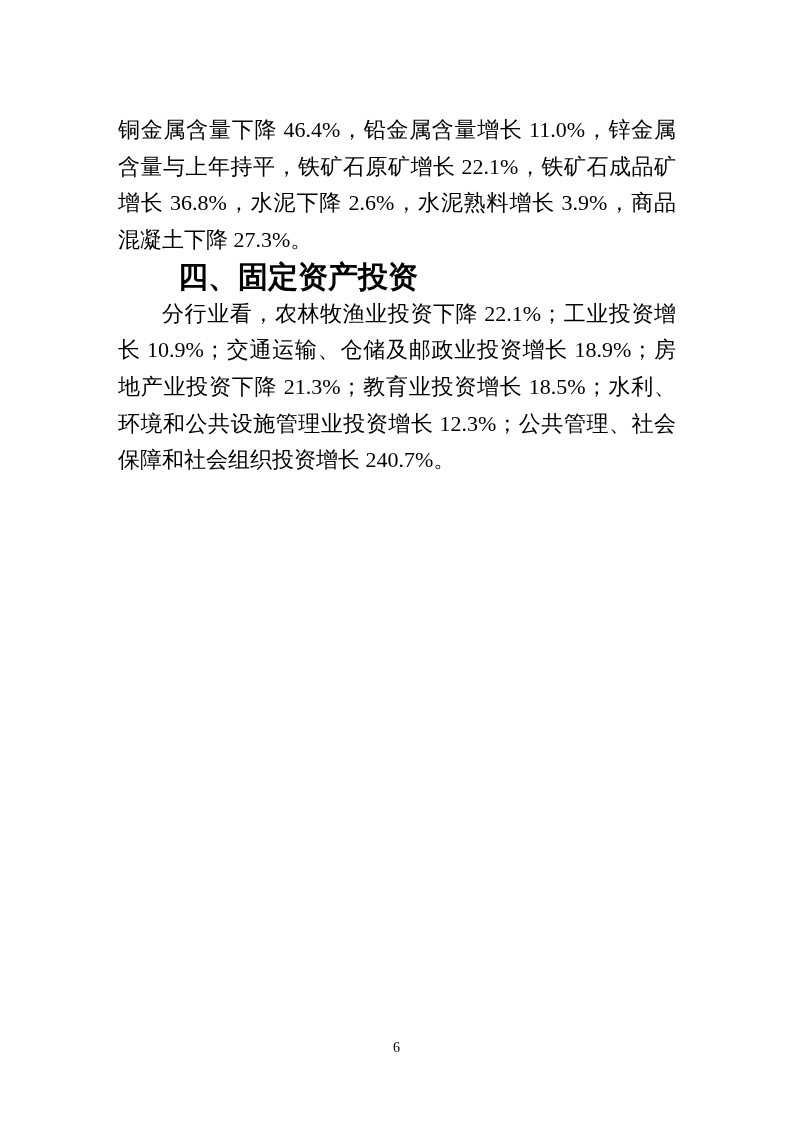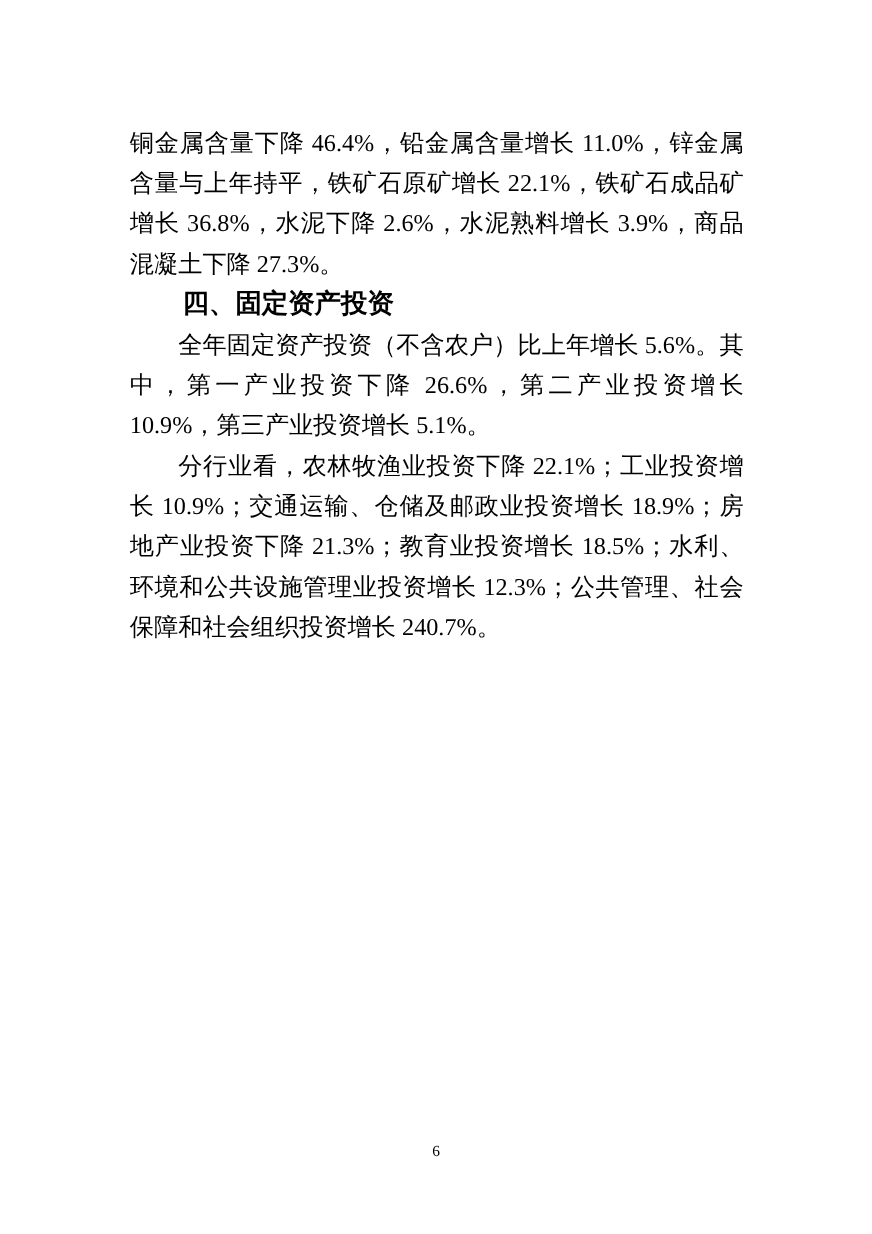--- a/index.html
+++ b/index.html
@@ -28,21 +28,21 @@
   }
   .para {
     margin: 0;
     text-indent: 2em;
   }
   .para.no-indent {
     text-indent: 0;
   }
   .section-heading {
     margin: 0;
-    font-size: 24px;
+    font-size: 30px;
     line-height: 36.7px;
     font-weight: bold;
     text-indent: 2em;
     text-align: left;
     font-family: "Liberation Sans", "DejaVu Sans", sans-serif;
   }
   .page-number {
     position: absolute;
     top: 1038px;
     left: 0;
@@ -54,17 +54,16 @@
     font-family: "Liberation Serif", "DejaVu Serif", serif;
   }
 </style>
 </head>
 <body>
 
 <div class="page">
   <div class="text-block">
     <p class="para no-indent">铜金属含量下降 46.4%，铅金属含量增长 11.0%，锌金属含量与上年持平，铁矿石原矿增长 22.1%，铁矿石成品矿增长 36.8%，水泥下降 2.6%，水泥熟料增长 3.9%，商品混凝土下降 27.3%。</p>
     <h2 class="section-heading">四、固定资产投资</h2>
-    <p class="para">全年固定资产投资（不含农户）比上年增长 5.6%。其中，第一产业投资下降 26.6%，第二产业投资增长 10.9%，第三产业投资增长 5.1%。</p>
     <p class="para">分行业看，农林牧渔业投资下降 22.1%；工业投资增长 10.9%；交通运输、仓储及邮政业投资增长 18.9%；房地产业投资下降 21.3%；教育业投资增长 18.5%；水利、环境和公共设施管理业投资增长 12.3%；公共管理、社会保障和社会组织投资增长 240.7%。</p>
   </div>
   <div class="page-number">6</div>
 </div>
 
 </body></html>

